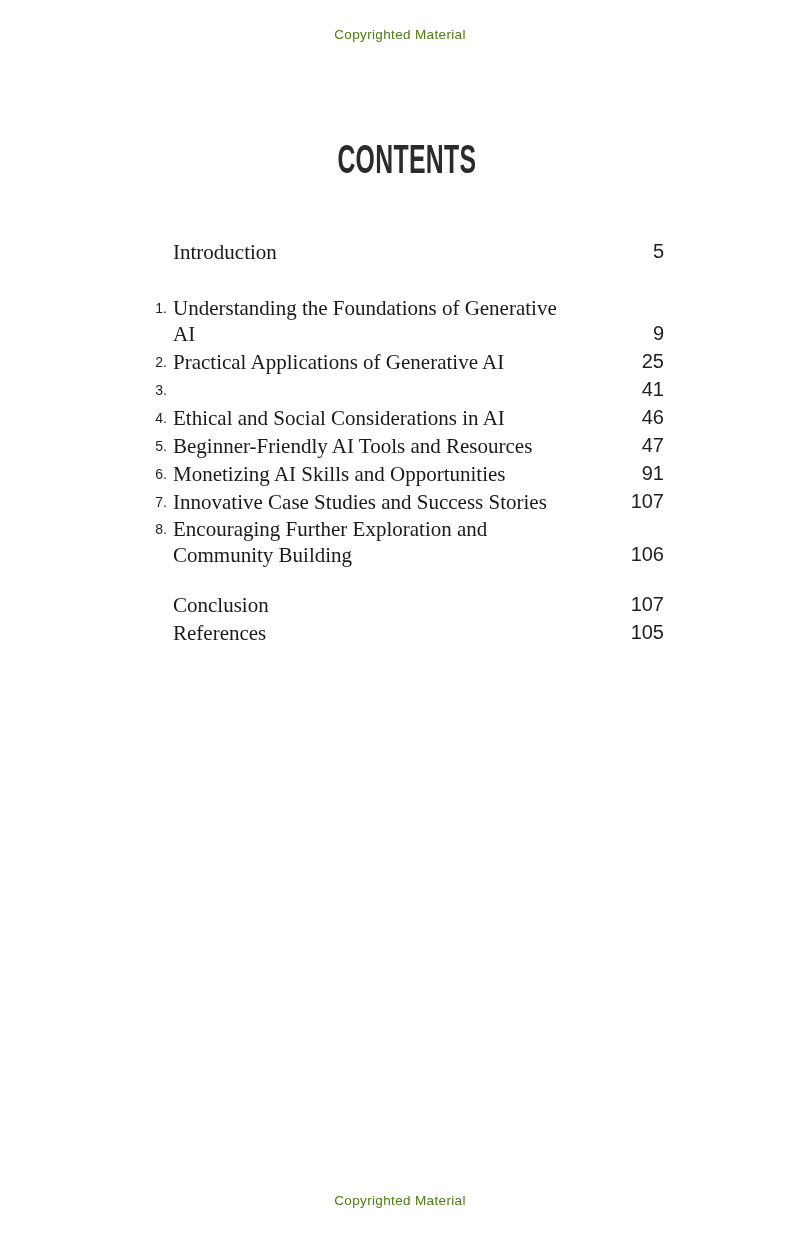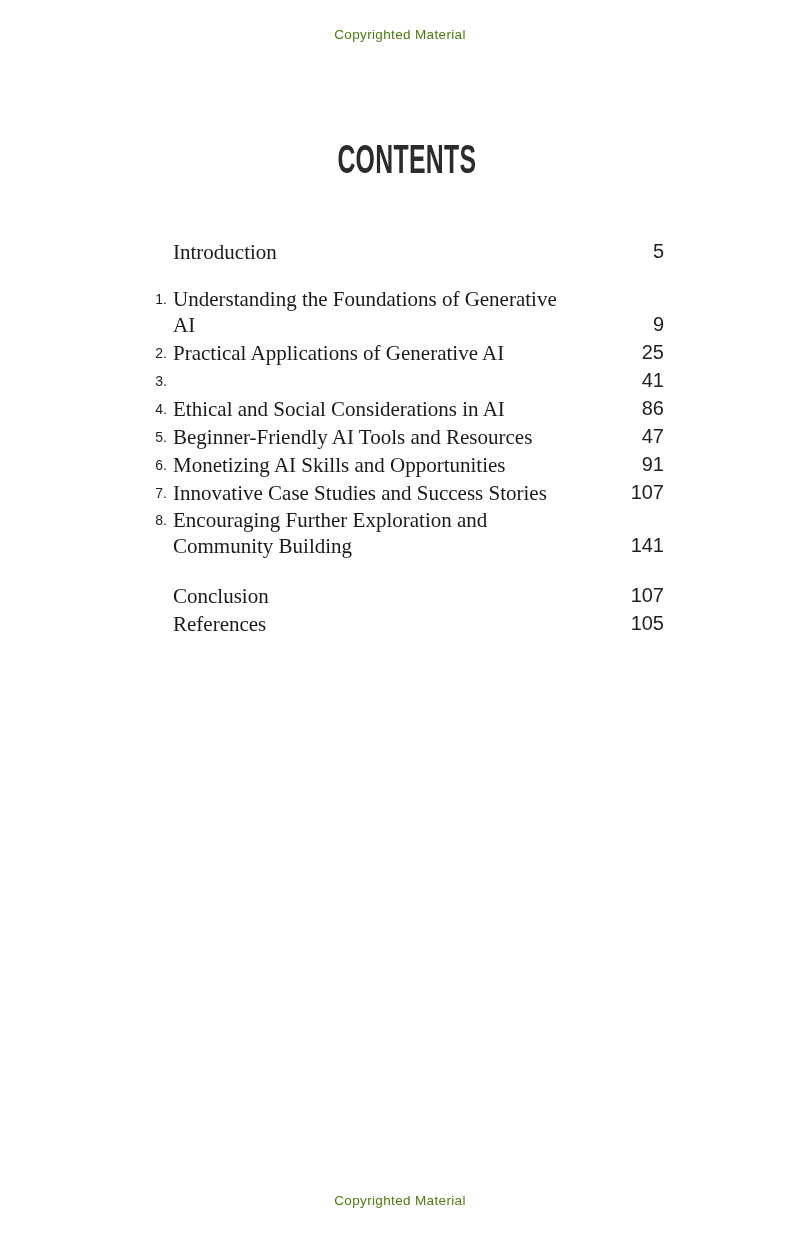--- a/index.html
+++ b/index.html
@@ -107,21 +107,21 @@
     font-size: 20px;
     line-height: 26px;
     color: #1f1f1f;
     text-align: right;
     min-width: 40px;
     padding-bottom: 1px;
   }
 
   
   .toc-entry + .toc-entry { margin-top: 1px; }
-  .gap-after  { margin-bottom: 21px; }
+  .gap-after  { margin-bottom: 30px; }
   .gap-before { margin-top: 23px !important; align-items: flex-end; }
 </style>
 </head>
 <body>
 
 <div class="page">
 
   <div class="watermark watermark-top">Copyrighted Material</div>
 
   <div class="toc-title">CONTENTS</div>
@@ -157,21 +157,21 @@
         <span class="entry-num">3.</span>
       </div>
       <span class="entry-page">41</span>
     </div>
 
     <div class="toc-entry">
       <div class="entry-left">
         <span class="entry-num">4.</span>
         <span class="entry-title">Ethical and Social Considerations in AI</span>
       </div>
-      <span class="entry-page">86</span>
+      <span class="entry-page">46</span>
     </div>
 
     <div class="toc-entry">
       <div class="entry-left">
         <span class="entry-num">5.</span>
         <span class="entry-title">Beginner-Friendly AI Tools and Resources</span>
       </div>
       <span class="entry-page">47</span>
     </div>
 
@@ -189,21 +189,21 @@
         <span class="entry-title">Innovative Case Studies and Success Stories</span>
       </div>
       <span class="entry-page">107</span>
     </div>
 
     <div class="toc-entry">
       <div class="entry-left">
         <span class="entry-num">8.</span>
         <span class="entry-title">Encouraging Further Exploration and Community Building</span>
       </div>
-      <span class="entry-page">141</span>
+      <span class="entry-page">106</span>
     </div>
 
     <div class="toc-entry gap-before">
       <div class="entry-left">
         <span class="entry-num blank"></span>
         <span class="entry-title">Conclusion</span>
       </div>
       <span class="entry-page">107</span>
     </div>
 

